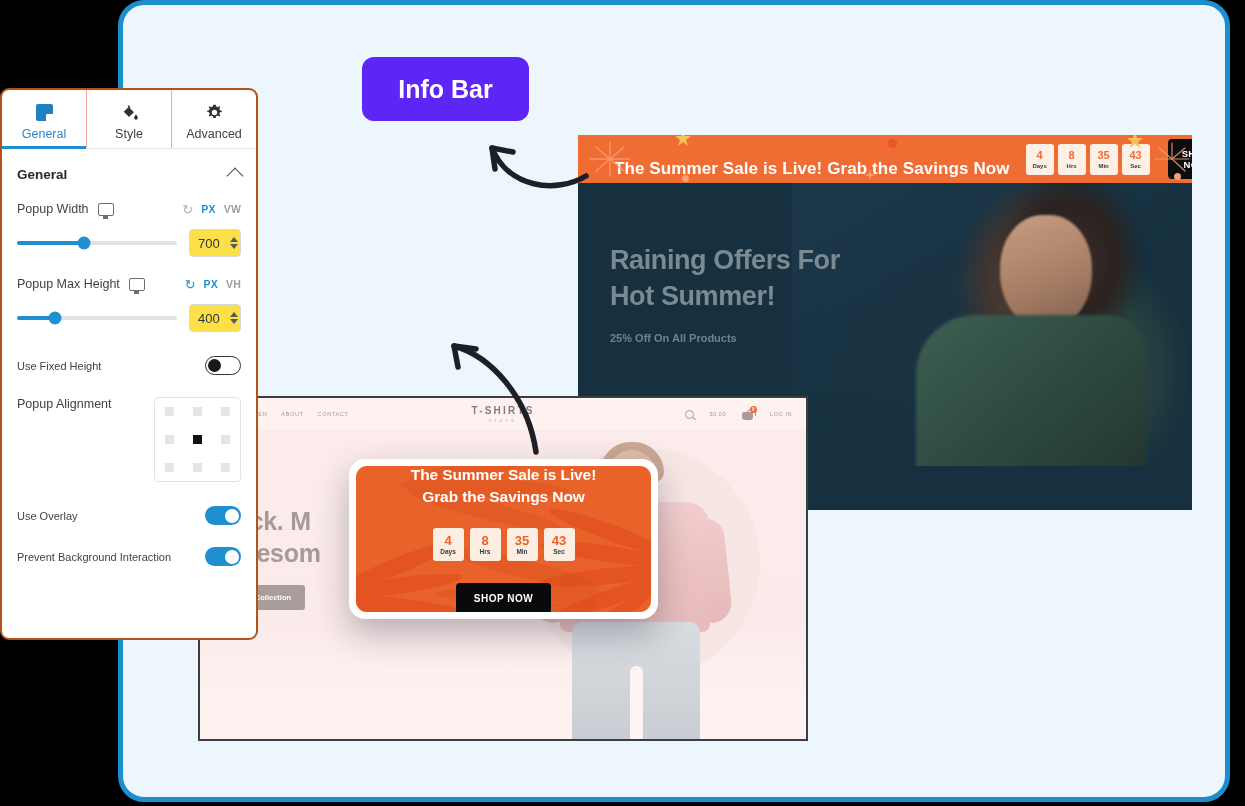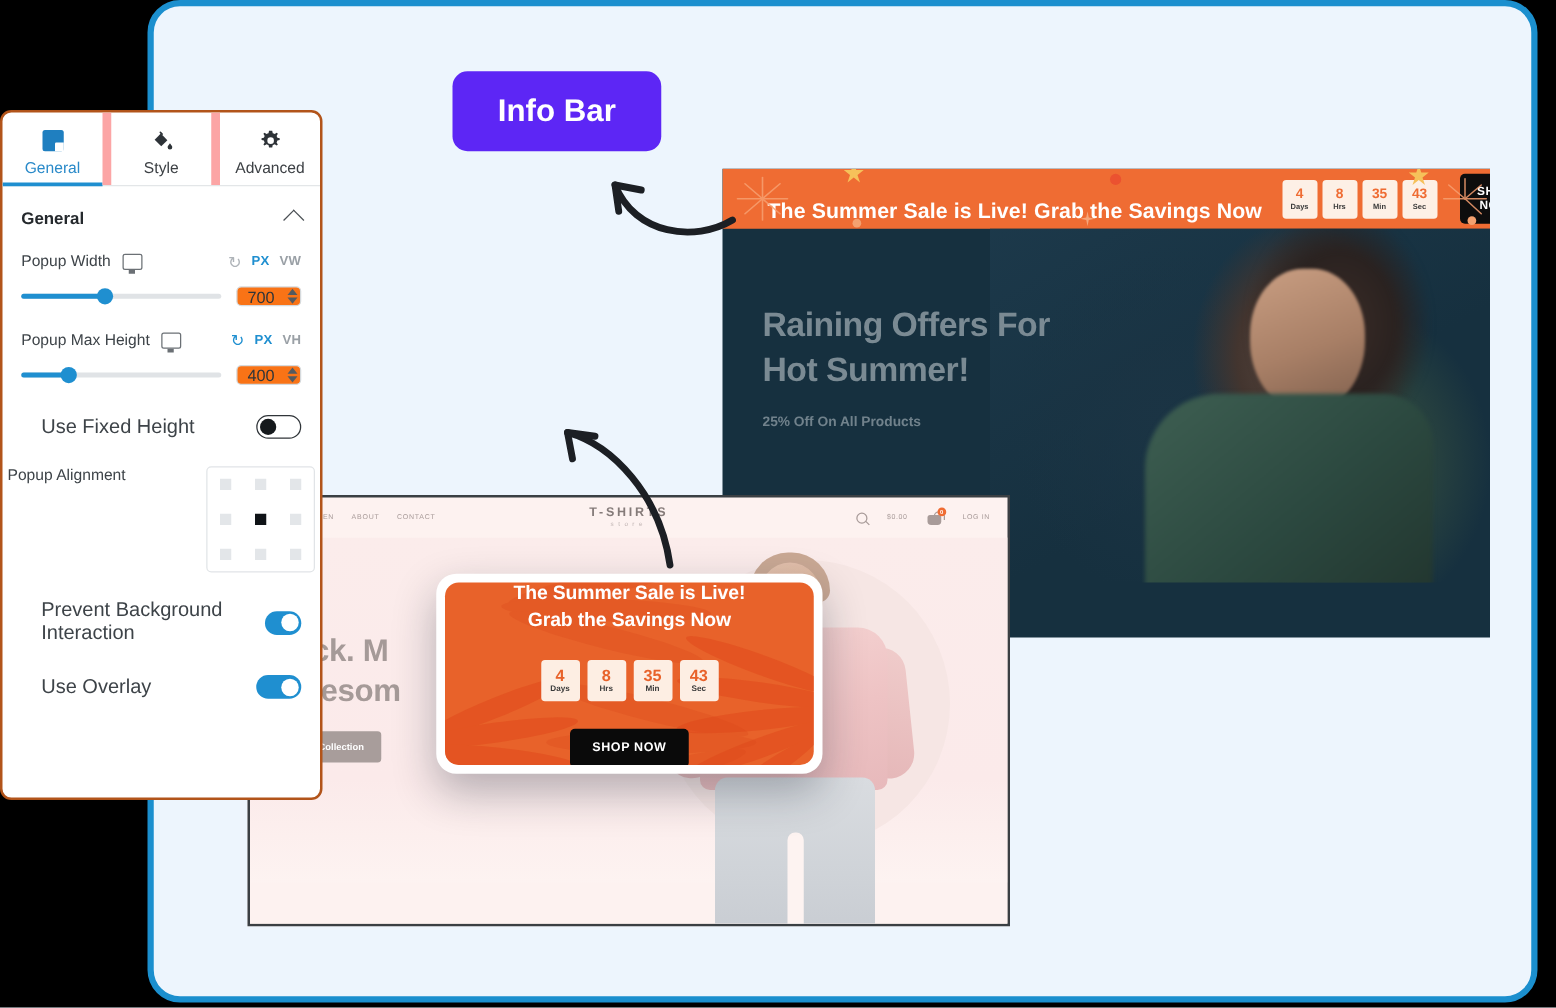--- a/index.html
+++ b/index.html
@@ -251,21 +251,21 @@
   .panel{
     position:absolute;left:0px;top:88px;width:258px;height:552px;
     background:#fff;border:2px solid #b2541a;border-radius:9px;
     box-sizing:border-box;overflow:hidden;
   }
   .tabs{display:flex;height:58px;border-bottom:1px solid #e3e6e8;}
   .tab{
     flex:1;display:flex;flex-direction:column;align-items:center;justify-content:flex-end;
     padding-bottom:7px;cursor:pointer;position:relative;gap:6px;
   }
-  .tab + .tab{border-left:7px solid #fca5a5;}
+  .tab + .tab{border-left:1px solid #fca5a5;}
   .tab-label{font-size:12.5px;color:#3d4145;}
   .tab.active .tab-label{color:#2a8ac9;}
   .tab.active::after{
     content:"";position:absolute;left:0;right:0;bottom:-1px;height:3px;background:#1f8fd0;
   }
   .ic-general{width:17px;height:17px;background:#1f7fc0;border-radius:2px;position:relative;}
   .ic-general::after{
     content:"";position:absolute;right:0;bottom:0;width:7px;height:7px;background:#fff;
     border-top-left-radius:1px;
   }
@@ -299,50 +299,50 @@
   .unit.off{color:#9aa0a6;}
 
   .row-ctrl{display:flex;align-items:center;margin-top:13px;gap:12px;}
   .slider{flex:1;height:4px;background:#e0e3e6;border-radius:2px;position:relative;cursor:pointer;}
   .slider .fill{position:absolute;left:0;top:0;bottom:0;background:#1f8fd0;border-radius:2px;}
   .slider .knob{
     position:absolute;top:50%;transform:translate(-50%,-50%);
     width:13px;height:13px;border-radius:50%;background:#1f8fd0;cursor:grab;
   }
   .spin{
-    width:52px;height:16px;border:1px solid #d6dadd;border-radius:4px;
-    display:flex;align-items:center;padding:0 6px;box-sizing:border-box;background:#f97316;
+    width:52px;height:28px;border:1px solid #d6dadd;border-radius:4px;
+    display:flex;align-items:center;padding:0 6px;box-sizing:border-box;background:#fde047;
   }
   .spin input{
     border:none;outline:none;width:30px;font-size:13px;color:#303539;
     font-family:"Liberation Sans", sans-serif;background:transparent;
   }
   .spin .arrows{margin-left:auto;display:flex;flex-direction:column;gap:2px;cursor:pointer;}
   .spin .arrows i{
     width:0;height:0;border-left:4px solid transparent;border-right:4px solid transparent;
     display:block;
   }
   .spin .arrows .up{border-bottom:5px solid #555a5f;}
   .spin .arrows .dn{border-top:5px solid #555a5f;}
 
   .row-toggle{display:flex;align-items:center;padding:0 15px;margin-top:24px;}
-  .row-toggle .row-label{font-size:16px;margin-left:16px;}
+  .row-toggle .row-label{font-size:11px;}
   .toggle{
     margin-left:auto;width:36px;height:19px;border-radius:10px;position:relative;cursor:pointer;
   }
   .toggle.off{background:#fff;border:1.6px solid #303539;box-sizing:border-box;}
   .toggle.off .dot{
     position:absolute;left:2px;top:2px;width:13px;height:13px;border-radius:50%;background:#15191c;
   }
   .toggle.on{background:#1f8fd0;}
   .toggle.on .dot{
     position:absolute;right:2.5px;top:2.5px;width:14px;height:14px;border-radius:50%;background:#fff;
   }
 
-  .align-row{display:flex;padding:0 4px;margin-top:22px;gap:24px;}
+  .align-row{display:flex;padding:0 15px;margin-top:22px;gap:24px;}
   .align-grid{
     margin-left:auto;width:85px;height:83px;border:1px solid #e1e4e7;border-radius:4px;
     display:grid;grid-template-columns:repeat(3,1fr);grid-template-rows:repeat(3,1fr);
     place-items:center;background:#fff;
   }
   .align-cell{width:9px;height:9px;background:#e3e6e9;cursor:pointer;}
   .align-cell.sel{background:#0f1317;}
 
   .note{
     padding:0 15px;margin-top:10px;font-size:11.5px;color:#6f767c;line-height:1.5;
@@ -651,28 +651,28 @@
         <div class="align-cell"></div>
         <div class="align-cell"></div>
         <div class="align-cell sel"></div>
         <div class="align-cell"></div>
         <div class="align-cell"></div>
         <div class="align-cell"></div>
         <div class="align-cell"></div>
       </div>
     </div>
 
+    <div class="row-toggle">
+      <div class="row-label">Use Overlay</div>
+      <div class="toggle on">
+          <span class="dot"></span>
+        </div>
+    </div>
+
     <div class="row-toggle" style="margin-top:22px;">
       <div class="row-label">Prevent Background Interaction</div>
       <div class="toggle on">
           <span class="dot"></span>
         </div>
     </div>
-
-    <div class="row-toggle">
-      <div class="row-label">Use Overlay</div>
-      <div class="toggle on">
-          <span class="dot"></span>
-        </div>
-    </div>
   </div>
 
 </div>
 
 </body></html>

